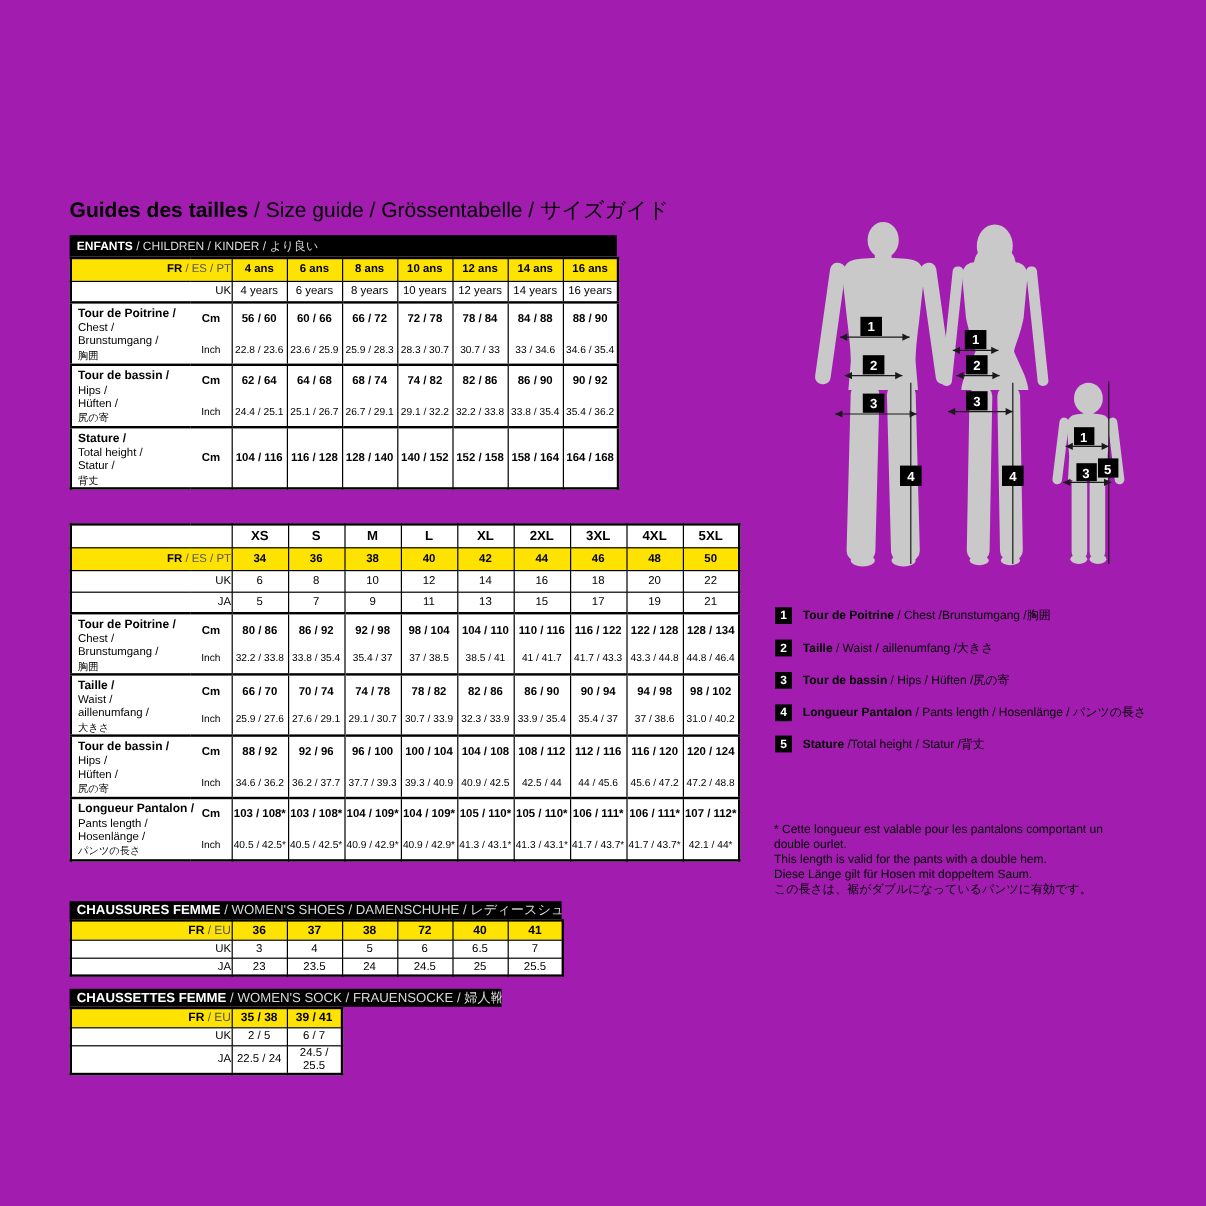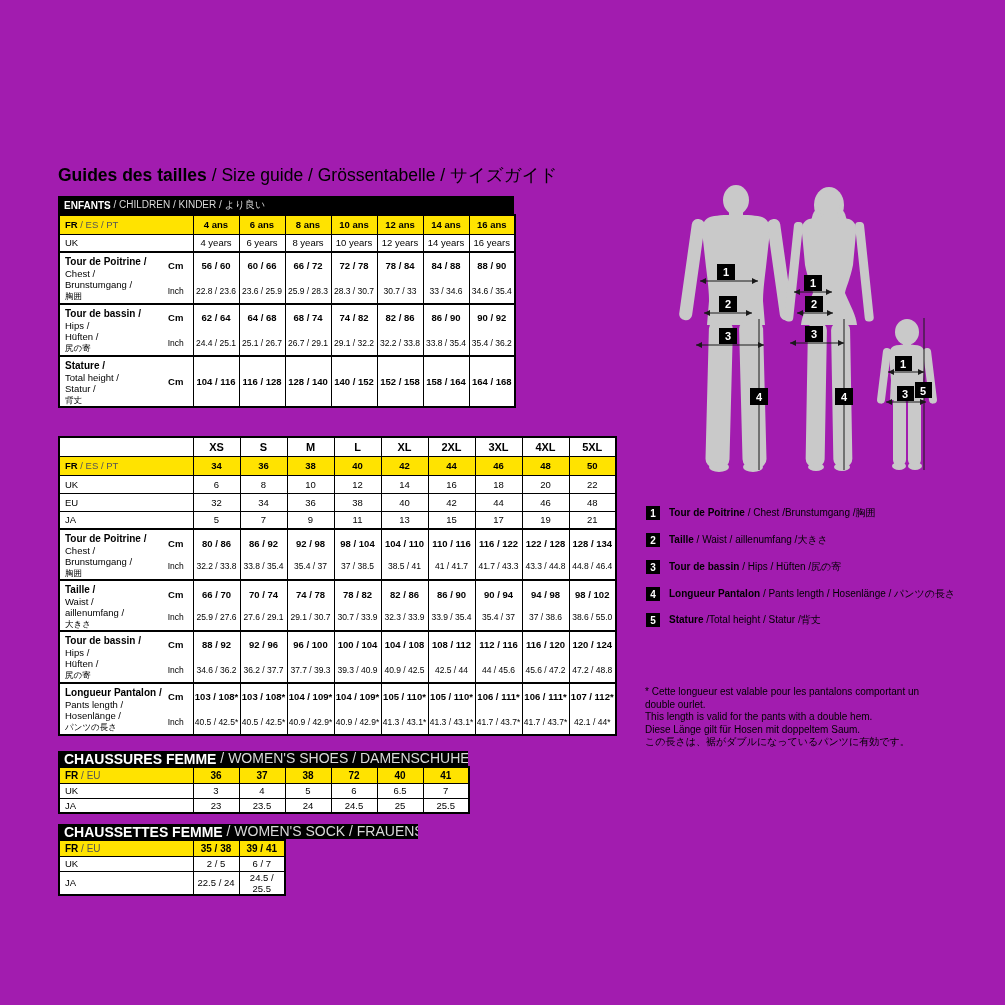--- a/index.html
+++ b/index.html
@@ -8,25 +8,25 @@
 
   .title{position:absolute;left:58px;top:163px;font-size:17.5px;white-space:nowrap}
   .title .tb{font-weight:700}
   .title .tr{font-weight:400;white-space:pre}
 
   .tbl{position:absolute}
   .bar{background:#000;color:#fff;display:flex;align-items:center;padding-left:6px;font-size:10px;white-space:nowrap;overflow:hidden}
   .bar .bb{font-weight:700}
   .bar .rest{color:#d9d9d9;font-weight:400;white-space:pre}
   .bar18{height:18px}
-  .bar15{height:15px;font-size:14px}
+  .bar15{height:15px;font-size:11px}
 
   table{border-collapse:collapse;table-layout:fixed;border:2px solid #000;background:#fff}
   td{border:1px solid #000;height:18px;font-size:9.5px;text-align:center;padding:0;font-weight:400}
-  .lab{text-align:left;padding-left:5px}
+  .lab{text-align:right;padding-left:5px}
   .dim{color:#555;font-weight:400;white-space:pre}
   .yrow td{background:#ffe300;font-weight:700;height:19px}
   .srow td{font-weight:700;font-size:11px;height:19px}
 
   .grp td{border-top:2px solid #000}
   .glbl{text-align:left;vertical-align:top;padding:3px 0 0 5px;border-right:0;line-height:11.5px;font-size:9.5px}
   .glbl .b{font-weight:700;font-size:10px;white-space:nowrap}
   .glbl .ja{font-size:8.5px}
   .gu{border-left:0}
   .stack{display:flex;flex-direction:column;justify-content:space-around;align-items:center;height:50px}
@@ -303,32 +303,20 @@
             <td>8</td>
             <td>10</td>
             <td>12</td>
             <td>14</td>
             <td>16</td>
             <td>18</td>
             <td>20</td>
             <td>22</td>
       </tr>
       <tr>
-        <td colspan="2" class="lab">EU</td>
-        <td>32</td>
-            <td>34</td>
-            <td>36</td>
-            <td>38</td>
-            <td>40</td>
-            <td>42</td>
-            <td>44</td>
-            <td>46</td>
-            <td>48</td>
-      </tr>
-      <tr>
         <td colspan="2" class="lab">JA</td>
         <td>5</td>
             <td>7</td>
             <td>9</td>
             <td>11</td>
             <td>13</td>
             <td>15</td>
             <td>17</td>
             <td>19</td>
             <td>21</td>
@@ -458,21 +446,21 @@
             </td>
         <td>
               <div class="stack s46">
                 <div class="cm">94 / 98</div>
                 <div class="in">37 / 38.6</div>
               </div>
             </td>
         <td>
               <div class="stack s46">
                 <div class="cm">98 / 102</div>
-                <div class="in">38.6 / 55.0</div>
+                <div class="in">31.0 / 40.2</div>
               </div>
             </td>
       </tr>
       <tr class="grp">
         <td class="glbl">
               <div class="b">Tour de bassin /</div>
               <div>Hips /</div>
               <div>Hüften /</div>
               <div class="ja">尻の寄</div>
             </td>

